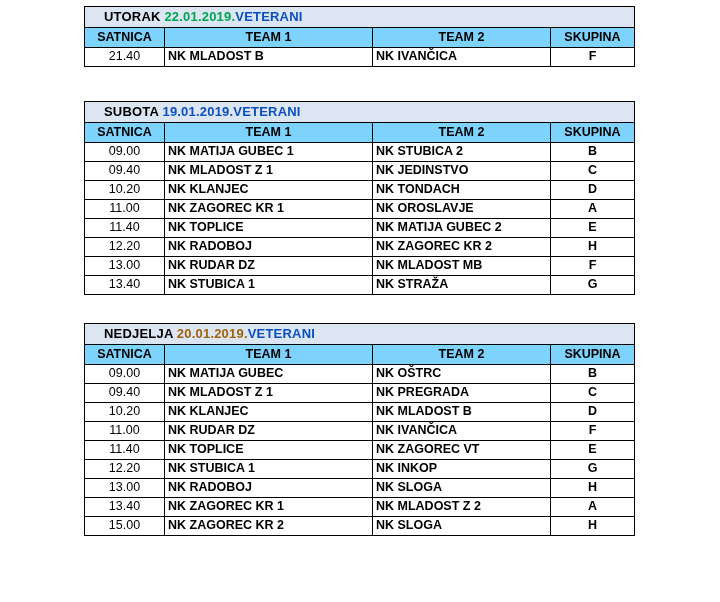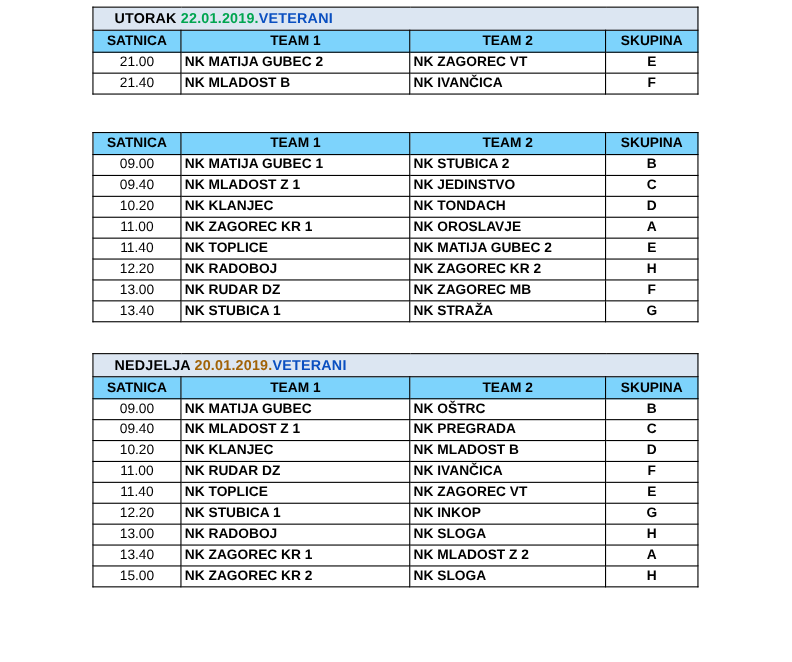--- a/index.html
+++ b/index.html
@@ -104,43 +104,40 @@
             <tr class="title-row">
               <td colspan="4"><span class="day">UTORAK </span><span class="date-green" style="color: rgb(0, 165, 80);">22.01.2019.</span><span class="veterani-blue">VETERANI</span></td>
             </tr>
             <tr class="head-row">
               <td>SATNICA</td>
               <td>TEAM 1</td>
               <td>TEAM 2</td>
               <td>SKUPINA</td>
             </tr>
             <tr>
-              <td class="time">21.00</td>
-              <td class="team">NK MATIJA GUBEC 2</td>
-              <td class="team">NK ZAGOREC VT</td>
-              <td class="grp">E</td>
-            </tr>
-            <tr>
               <td class="time">21.40</td>
               <td class="team">NK MLADOST B</td>
               <td class="team">NK IVANČICA</td>
               <td class="grp">F</td>
             </tr>
           </tbody>
         </table>
       </div>
       <div class="block block-gap-2">
         <table class="sched">
           <colgroup>
             <col class="c-time">
             <col class="c-t1">
             <col class="c-t2">
             <col class="c-grp">
           </colgroup>
           <tbody>
+            <tr class="title-row">
+              <td colspan="4"><span class="day">SUBOTA </span><span class="date-blue" style="color: rgb(10, 79, 192);">19.01.2019.</span><span class="veterani-blue">VETERANI</span></td>
+            </tr>
             <tr class="head-row">
               <td>SATNICA</td>
               <td>TEAM 1</td>
               <td>TEAM 2</td>
               <td>SKUPINA</td>
             </tr>
             <tr>
               <td class="time">09.00</td>
               <td class="team">NK MATIJA GUBEC 1</td>
               <td class="team">NK STUBICA 2</td>
@@ -172,21 +169,21 @@
             </tr>
             <tr>
               <td class="time">12.20</td>
               <td class="team">NK RADOBOJ</td>
               <td class="team">NK ZAGOREC KR 2</td>
               <td class="grp">H</td>
             </tr>
             <tr>
               <td class="time">13.00</td>
               <td class="team">NK RUDAR DZ</td>
-              <td class="team">NK ZAGOREC MB</td>
+              <td class="team">NK MLADOST MB</td>
               <td class="grp">F</td>
             </tr>
             <tr>
               <td class="time">13.40</td>
               <td class="team">NK STUBICA 1</td>
               <td class="team">NK STRAŽA</td>
               <td class="grp">G</td>
             </tr>
           </tbody>
         </table>

